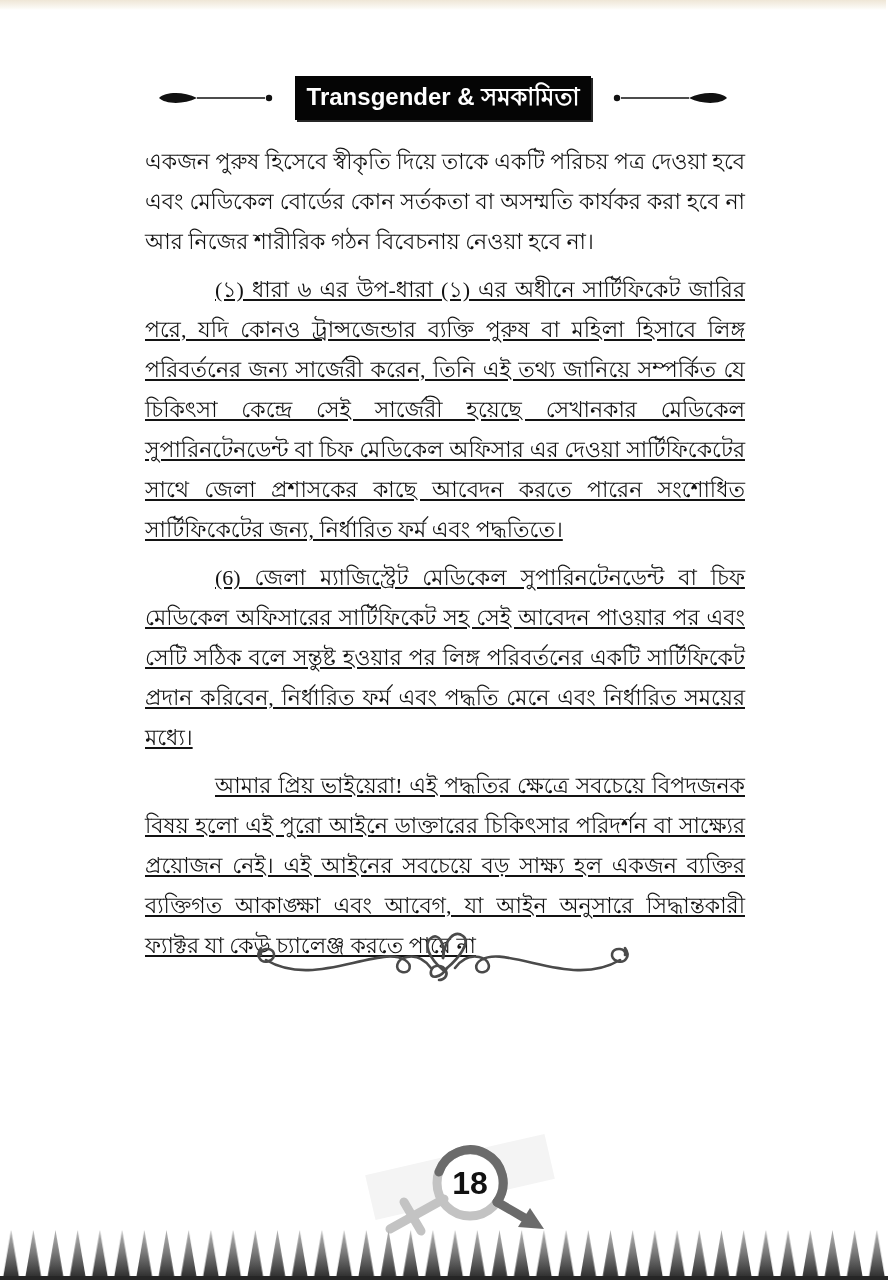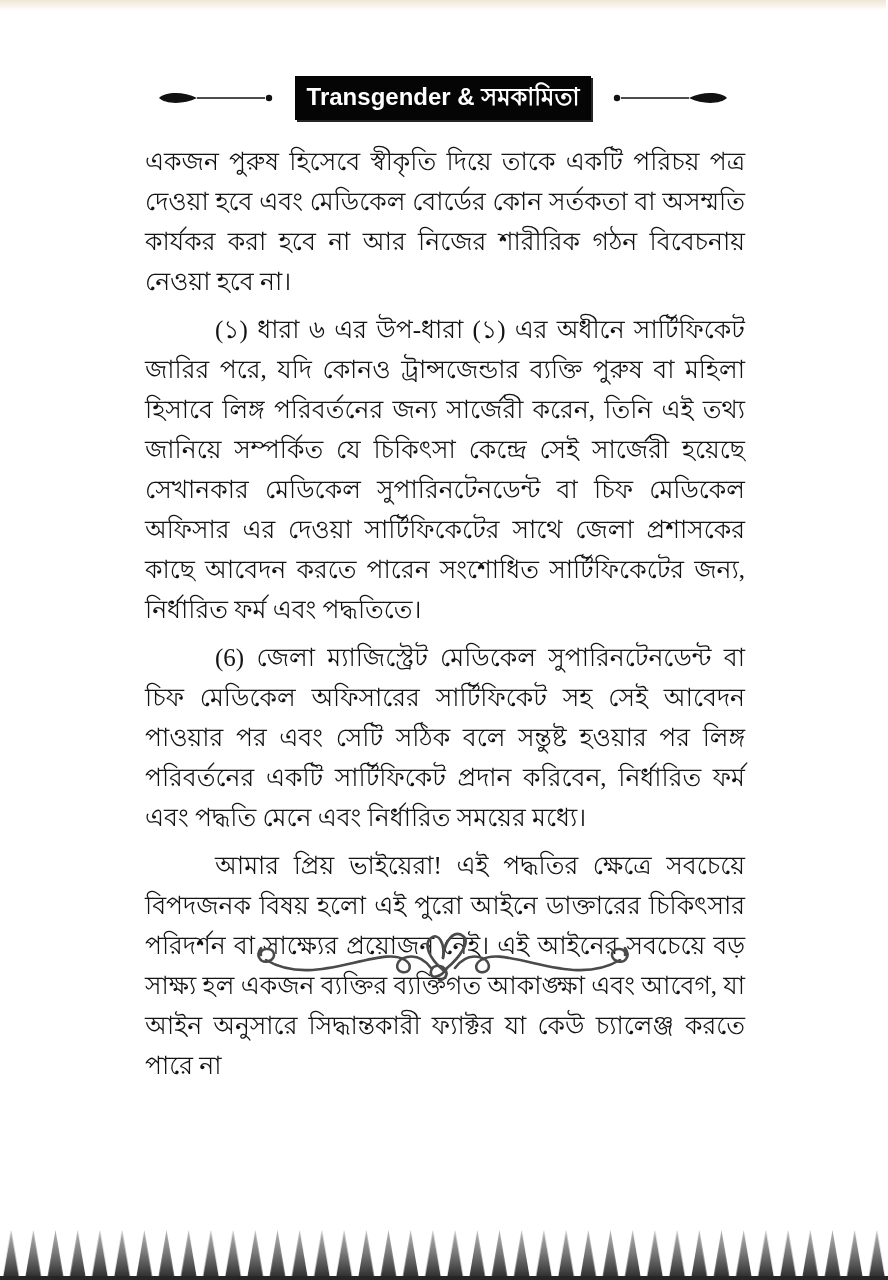--- a/index.html
+++ b/index.html
@@ -28,25 +28,25 @@
     padding:9px 12px 11px 12px;
     box-shadow:2px 2px 0 rgba(0,0,0,.85);
     white-space:nowrap;
   }
   .divider{flex:0 0 auto;display:block;}
   .divider.flip{transform:scaleX(-1);}
 
   
   .content{
     position:absolute;top:142px;left:145px;width:600px;
-    font-size:25px;line-height:40px;color:#131313;
+    font-size:22px;line-height:40px;color:#131313;
     text-align:justify;
   }
   .content p{margin:0 0 8px 0;}
-  .content p.indent{text-indent:70px;}
+  .content p.indent{text-indent:70px;text-decoration:underline;}
   .content p.small-indent{text-indent:20px;}
 
   
   .flourish-wrap{
     position:absolute;top:918px;left:0;width:100%;
     display:flex;justify-content:center;
   }
 
   
   .page-symbol{position:absolute;top:1128px;left:360px;}
@@ -95,20 +95,36 @@
 
       <path d="M367 42 C340 58 310 52 280 45 C250 38 238 36 228 42 C220 47 223 56 231 54 C239 52 237 41 226 39 C216 37 208 42 202 50"></path>
 
       <path d="M190 52 C176 40 170 26 178 20 C186 14 192 26 190 40"></path>
       <path d="M190 40 C192 20 202 12 210 18 C218 24 206 40 194 50"></path>
 
       <path d="M194 50 C188 60 176 62 178 53 C180 46 190 46 193 53 C195 58 191 62 186 62"></path>
     </svg>
   </div>
 
+  <div class="page-symbol">
+    <svg width="200" height="112" viewBox="0 0 200 112">
+      <rect x="8" y="26" width="184" height="46" fill="#f4f4f4" transform="rotate(-13 100 49)"></rect>
+
+      <circle cx="110" cy="55" r="33" stroke="#c3c3c3" stroke-width="9" fill="#ffffff"></circle>
+
+      <path d="M30 101 L84 71" stroke="#c3c3c3" stroke-width="9" stroke-linecap="round" fill="none"></path>
+      <path d="M44 74 L61 103" stroke="#c3c3c3" stroke-width="9" stroke-linecap="round" fill="none"></path>
+
+      <path d="M79 44 A33 33 0 1 1 137 74" stroke="#6b6b6b" stroke-width="9" fill="none" stroke-linecap="round"></path>
+
+      <path d="M137 74 L168 92" stroke="#6b6b6b" stroke-width="9" stroke-linecap="round" fill="none"></path>
+      <polygon points="184,101 158,99 170,80" fill="#6b6b6b"></polygon>
+      <text x="110" y="66" text-anchor="middle" font-size="32" font-weight="600" fill="#111" font-family="Liberation Sans, DejaVu Sans, sans-serif">18</text>
+    </svg>
+  </div>
 
   <svg class="spikes" viewBox="0 0 888 52" preserveAspectRatio="none">
     <defs>
       <linearGradient id="sg" x1="0" y1="0" x2="0" y2="1">
         <stop offset="0" stop-color="#b5b5b5"></stop>
         <stop offset="0.45" stop-color="#7a7a7a"></stop>
         <stop offset="1" stop-color="#262626"></stop>
       </linearGradient>
       <pattern id="sp" width="22.2" height="52" patternUnits="userSpaceOnUse">
         <polygon points="11.1,2 19.5,52 2.7,52" fill="url(#sg)"></polygon>

